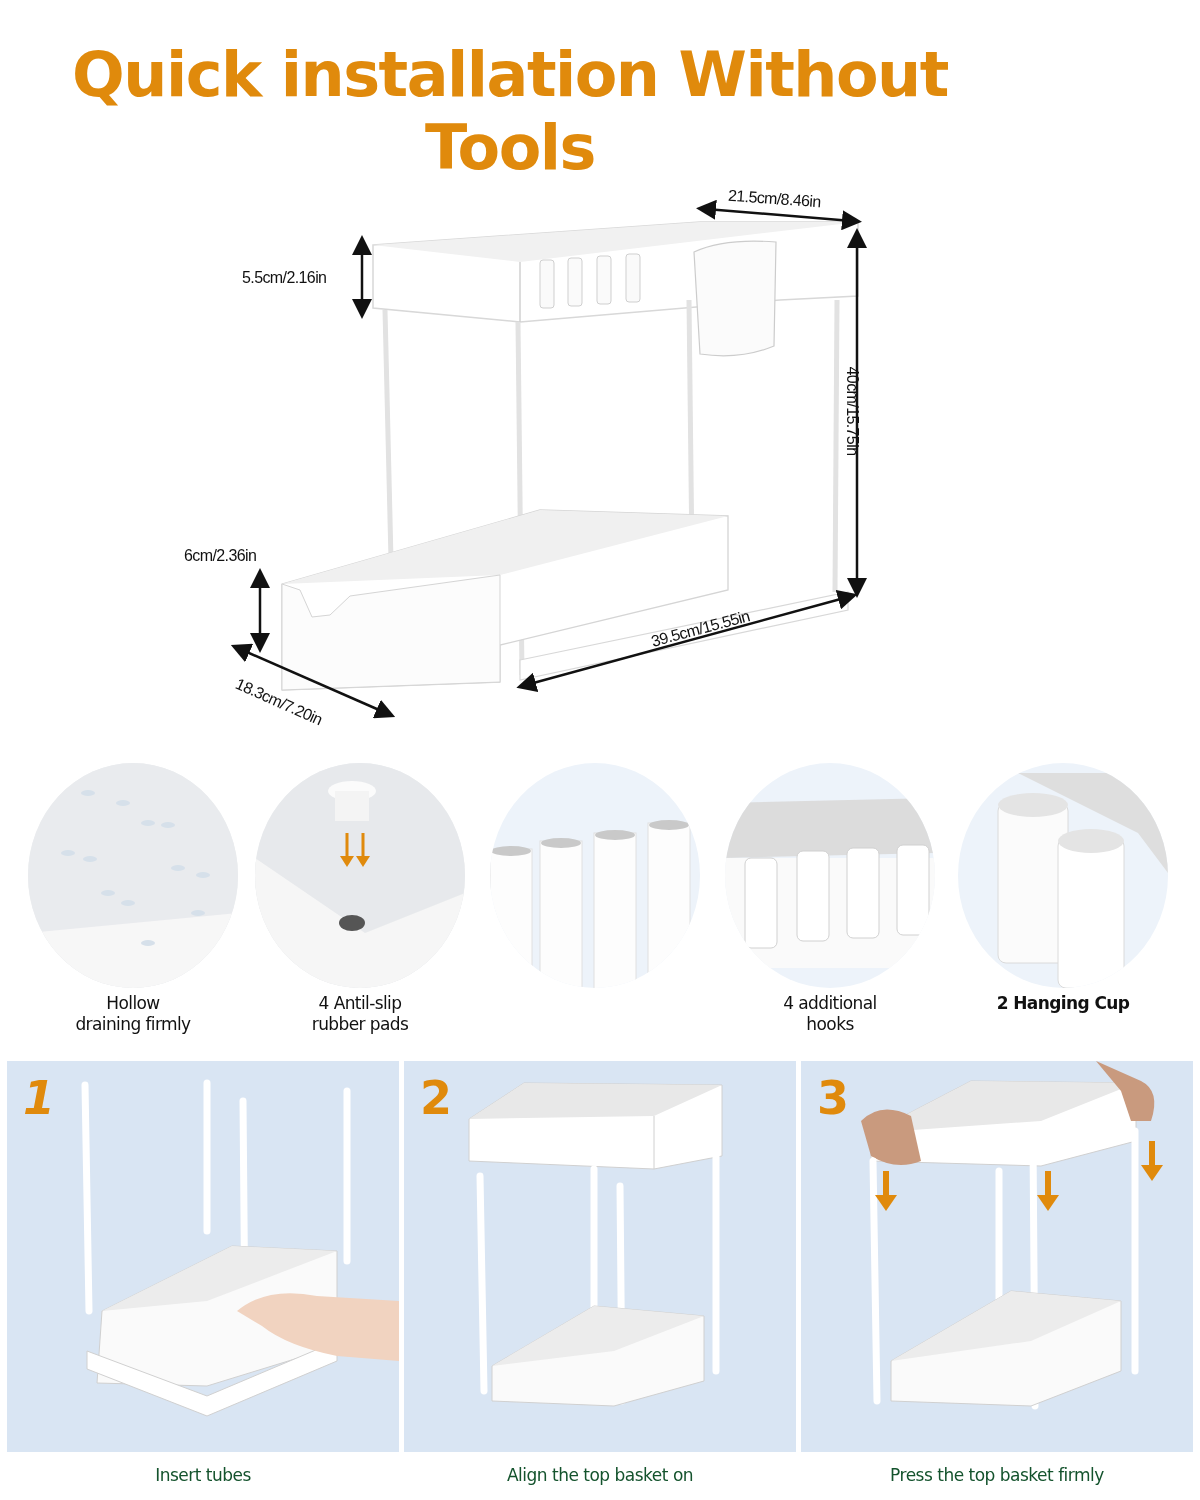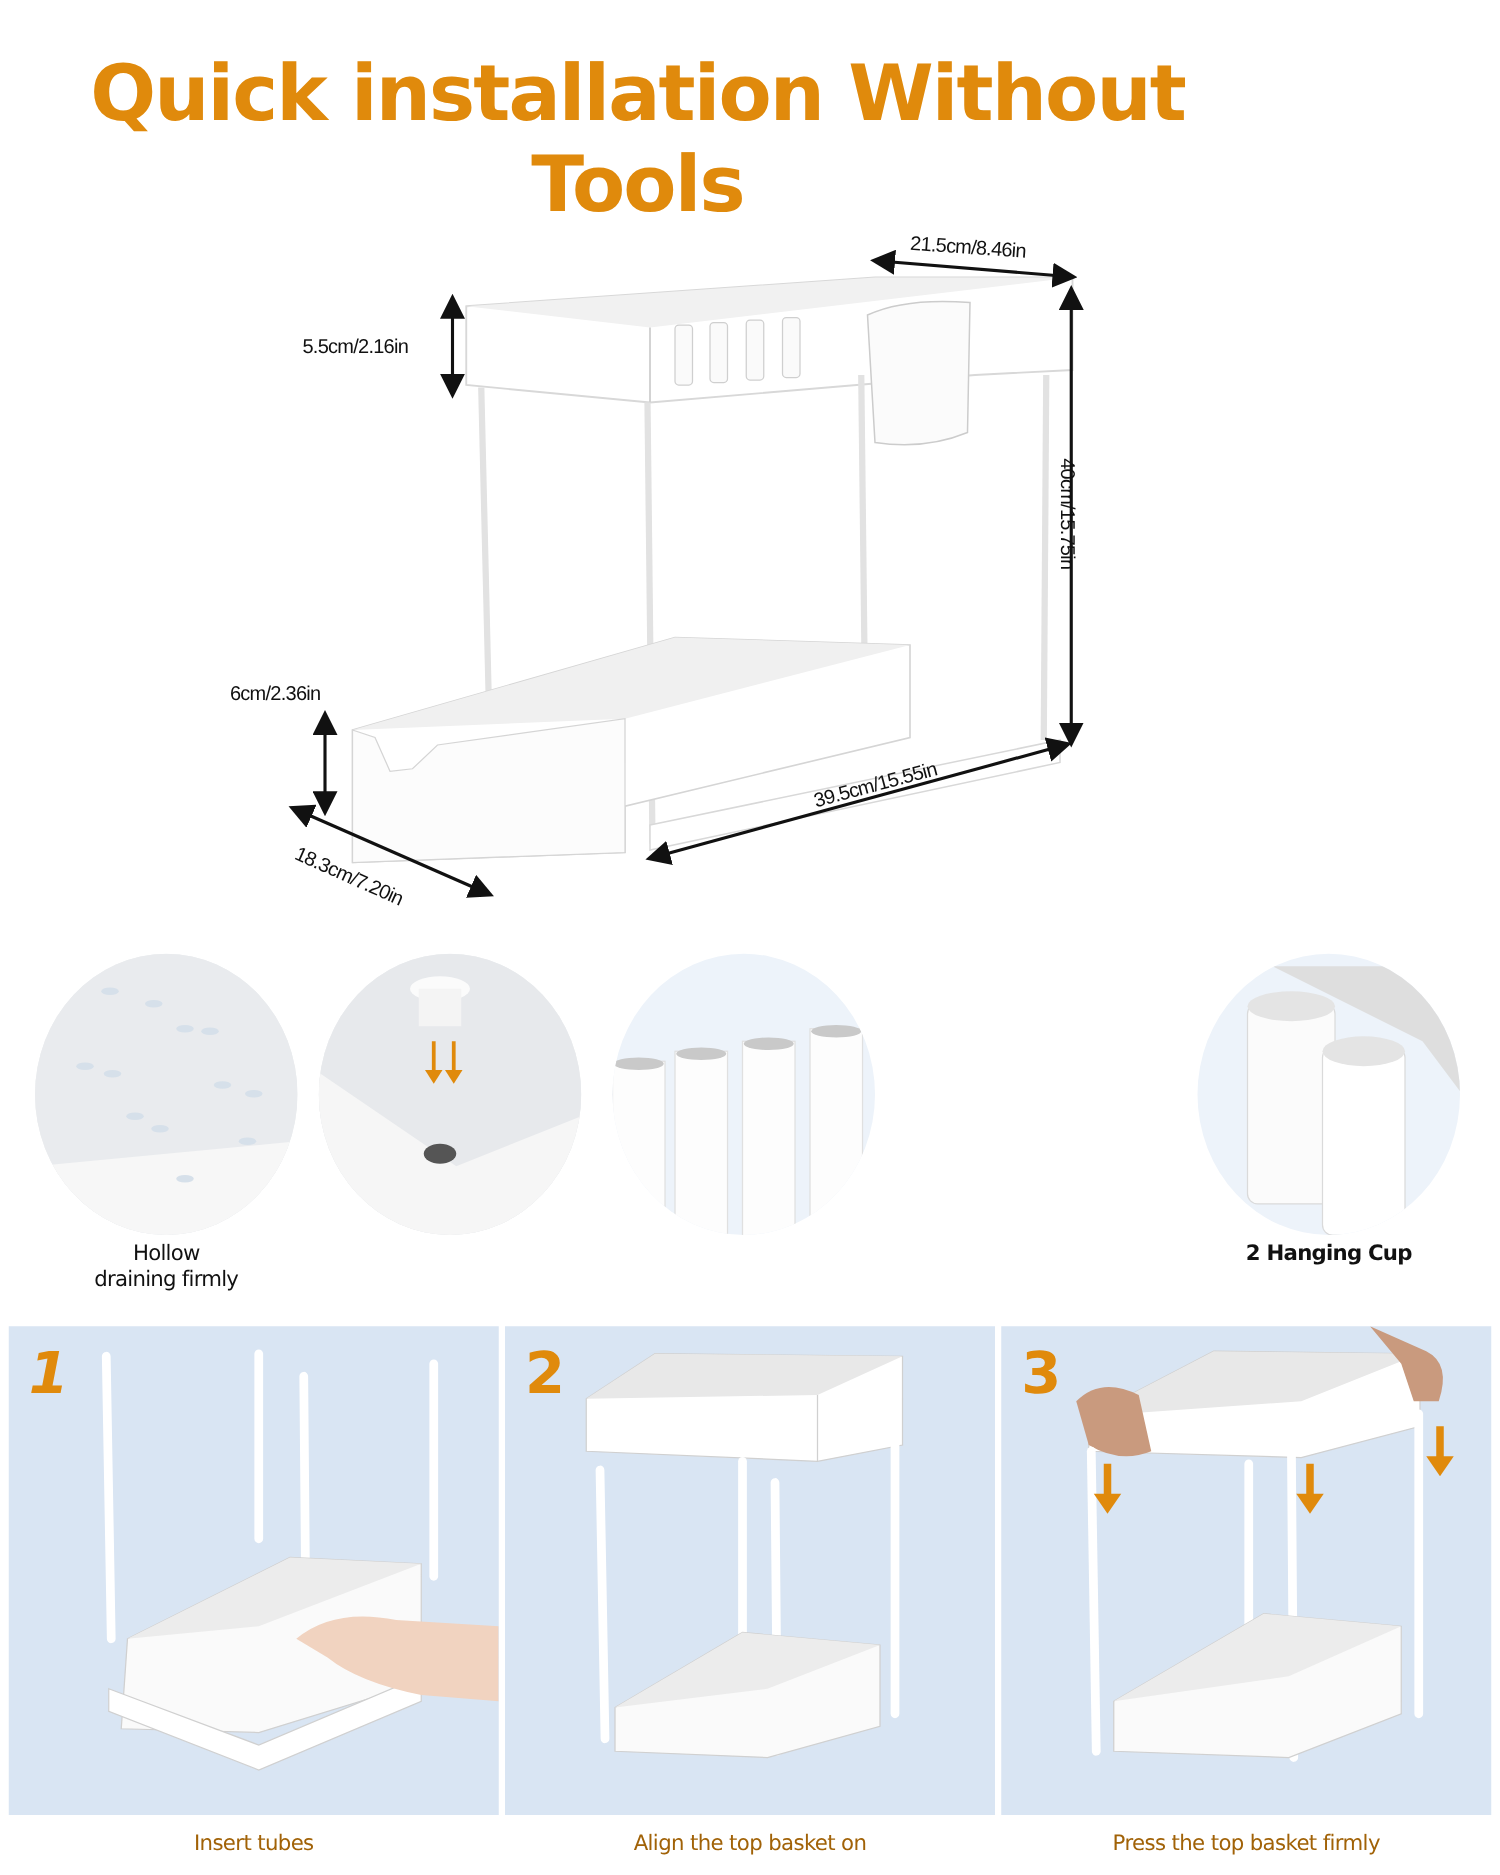--- a/index.html
+++ b/index.html
@@ -36,21 +36,21 @@
   .step { position: absolute; top: 0; width: 392px; height: 439px; }
   .step .panel {
     position: absolute; left: 0; top: 0; width: 100%; height: 391px; background: #d9e5f3; overflow: hidden;
   }
   .step .num {
     position: absolute; left: 16px; top: 12px; font-family: "DejaVu Sans", sans-serif; font-weight: bold;
     font-style: italic; font-size: 46px; color: #e08a0c; line-height: 50px;
   }
   .step .caption {
     position: absolute; left: 0; top: 404px; width: 100%; text-align: center;
-    font-family: "DejaVu Sans", sans-serif; font-size: 17px; letter-spacing: -0.5px; color: #a16207;
+    font-family: "DejaVu Sans", sans-serif; font-size: 17px; letter-spacing: -0.5px; color: #14532d;
   }
   svg { display: block; }
 </style>
 </head>
 <body>
 
 <div class="title">Quick installation Without Tools</div>
 
 <div class="diagram">
   <svg width="1200" height="600" viewBox="0 150 1200 600">
@@ -139,20 +139,24 @@
         <rect x="80" y="28" width="34" height="30" fill="#f4f4f4"></rect>
         <g stroke="#e08a0c" stroke-width="3" fill="#e08a0c">
           <line x1="92" y1="70" x2="92" y2="95"></line>
             <polygon points="85,93 99,93 92,104" stroke="none"></polygon>
           <line x1="108" y1="70" x2="108" y2="95"></line>
             <polygon points="101,93 115,93 108,104" stroke="none"></polygon>
         </g>
         <ellipse cx="97" cy="160" rx="13" ry="8" fill="#555"></ellipse>
       </svg>
     </div>
+    <div class="label">
+      <div>4 Antil-slip</div>
+      <div>rubber pads</div>
+    </div>
   </div>
 
   <div class="feature" style="left:480px;">
     <div class="circle" style="background:#edf3fa;">
       <svg width="210" height="225">
         <g fill="#fdfdfd" stroke="#e0e0e0" stroke-width="1">
           <rect x="0" y="86" width="42" height="150"></rect>
           <rect x="50" y="78" width="42" height="150"></rect>
           <rect x="104" y="70" width="42" height="160"></rect>
           <rect x="158" y="60" width="42" height="170"></rect>
@@ -160,20 +164,38 @@
         <g fill="#c9c9c9">
           <ellipse cx="21" cy="88" rx="20" ry="5"></ellipse>
             <ellipse cx="71" cy="80" rx="20" ry="5"></ellipse>
           <ellipse cx="125" cy="72" rx="20" ry="5"></ellipse>
             <ellipse cx="179" cy="62" rx="20" ry="5"></ellipse>
         </g>
       </svg>
     </div>
   </div>
 
+  <div class="feature" style="left:715px;">
+    <div class="circle" style="background:#edf3fa;">
+      <svg width="210" height="225">
+        <polygon points="0,40 210,35 210,90 0,95" fill="#dcdcdc"></polygon>
+        <rect x="0" y="95" width="210" height="110" fill="#fafafa"></rect>
+        <g fill="#ffffff" stroke="#d0d0d0" stroke-width="1">
+          <rect x="20" y="95" width="32" height="90" rx="6"></rect>
+          <rect x="72" y="88" width="32" height="90" rx="6"></rect>
+          <rect x="122" y="85" width="32" height="90" rx="6"></rect>
+          <rect x="172" y="82" width="32" height="90" rx="6"></rect>
+        </g>
+      </svg>
+    </div>
+    <div class="label">
+      <div>4 additional</div>
+      <div>hooks</div>
+    </div>
+  </div>
 
   <div class="feature" style="left:948px;font-weight:bold;">
     <div class="circle" style="background:#edf3fa;">
       <svg width="210" height="225">
         <polygon points="60,10 210,10 210,110 180,70" fill="#dedede"></polygon>
         <rect x="40" y="40" width="70" height="160" rx="8" fill="#fbfbfb" stroke="#dadada"></rect>
         <ellipse cx="75" cy="42" rx="35" ry="12" fill="#e4e4e4"></ellipse>
         <rect x="100" y="75" width="66" height="150" rx="8" fill="#ffffff" stroke="#dadada"></rect>
         <ellipse cx="133" cy="78" rx="33" ry="12" fill="#e4e4e4"></ellipse>
       </svg>

